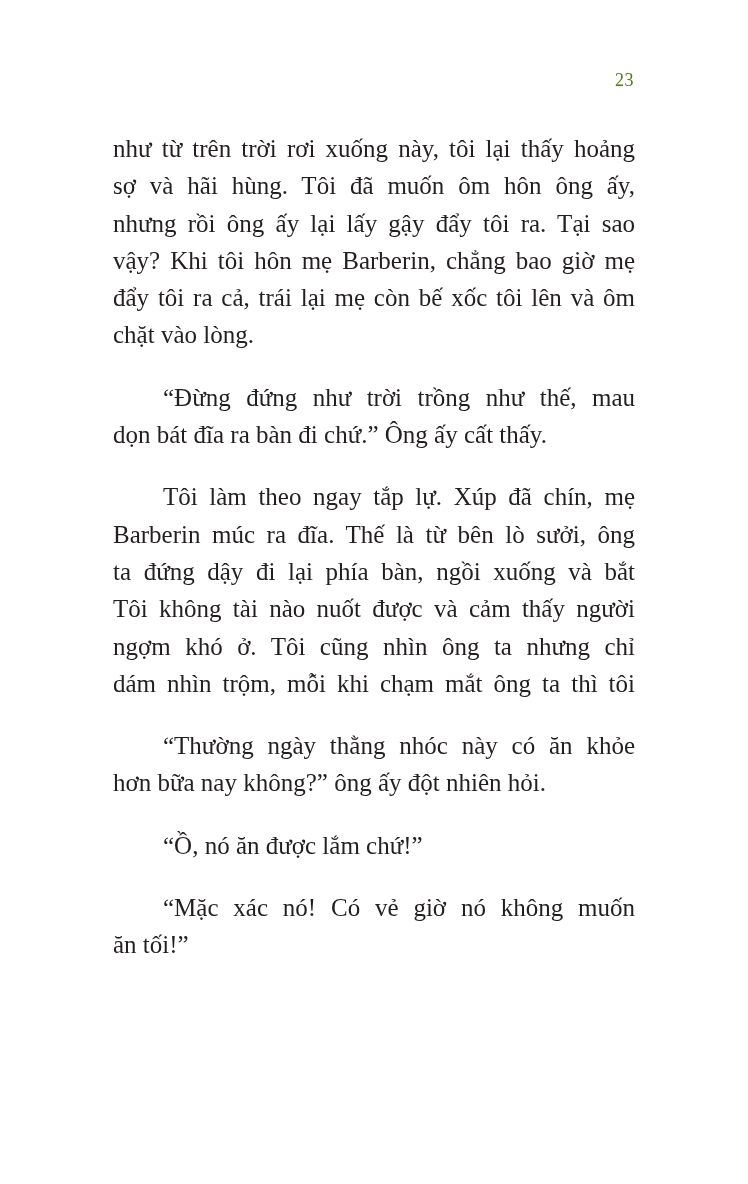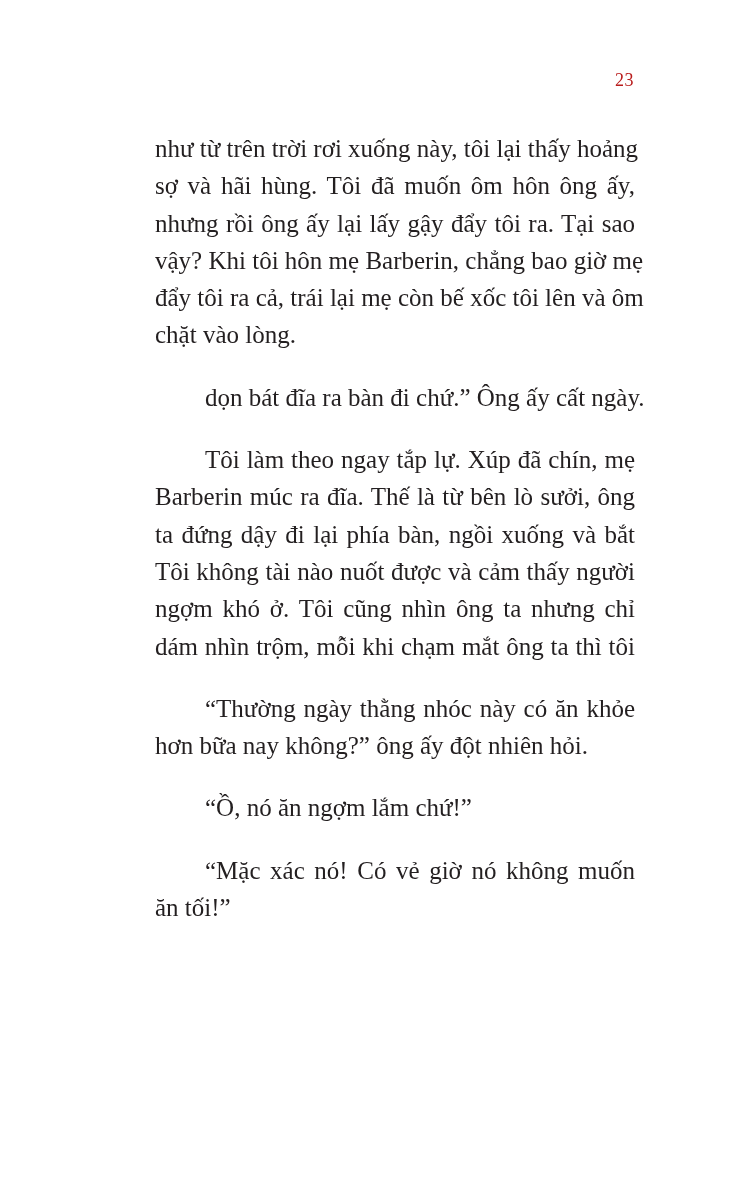--- a/index.html
+++ b/index.html
@@ -13,21 +13,21 @@
       position: relative;
       overflow: hidden;
       font-family: "Liberation Serif", "DejaVu Serif", serif;
       color: #231f20;
     }
     .page-number {
       position: absolute;
       top: 70px;
       right: 114px;
       font-size: 18px;
-      color: #b91c1c;
+      color: #4d7c0f;
       letter-spacing: 0.5px;
     }
     .text-block {
       position: absolute;
       left: 113px;
       top: 130px;
       width: 522px;
       font-size: 25px;
       line-height: 37.3px;
     }
@@ -38,21 +38,20 @@
       hyphens: none;
     }
     .para.indent {
       text-indent: 50px;
     }
     .line {
       display: block;
       text-align: justify;
       text-align-last: justify;
       white-space: nowrap;
-      margin-left: 42px;
     }
     .line.last {
       text-align-last: left;
     }
     .para.indent .line:first-child {
       padding-left: 50px;
     }
     .para.indent {
       text-indent: 0;
     }
@@ -65,34 +64,35 @@
 <div class="text-block">
   <p class="para">
     <span class="line">như từ trên trời rơi xuống này, tôi lại thấy hoảng</span>
     <span class="line">sợ và hãi hùng. Tôi đã muốn ôm hôn ông ấy,</span>
     <span class="line">nhưng rồi ông ấy lại lấy gậy đẩy tôi ra. Tại sao</span>
     <span class="line">vậy? Khi tôi hôn mẹ Barberin, chẳng bao giờ mẹ</span>
     <span class="line">đẩy tôi ra cả, trái lại mẹ còn bế xốc tôi lên và ôm</span>
     <span class="line last">chặt vào lòng.</span>
   </p>
   <p class="para indent">
-    <span class="line last">dọn bát đĩa ra bàn đi chứ.” Ông ấy cất ngày.</span>
+    <span class="line">“Đừng đứng như trời trồng như thế, mau</span>
+    <span class="line last">dọn bát đĩa ra bàn đi chứ.” Ông ấy cất thấy.</span>
   </p>
   <p class="para indent">
     <span class="line">Tôi làm theo ngay tắp lự. Xúp đã chín, mẹ</span>
     <span class="line">Barberin múc ra đĩa. Thế là từ bên lò sưởi, ông</span>
     <span class="line">ta đứng dậy đi lại phía bàn, ngồi xuống và bắt</span>
     <span class="line">Tôi không tài nào nuốt được và cảm thấy người</span>
     <span class="line">ngợm khó ở. Tôi cũng nhìn ông ta nhưng chỉ</span>
     <span class="line">dám nhìn trộm, mỗi khi chạm mắt ông ta thì tôi</span>
   </p>
   <p class="para indent">
     <span class="line">“Thường ngày thằng nhóc này có ăn khỏe</span>
     <span class="line last">hơn bữa nay không?” ông ấy đột nhiên hỏi.</span>
   </p>
   <p class="para indent">
-    <span class="line last">“Ồ, nó ăn ngợm lắm chứ!”</span>
+    <span class="line last">“Ồ, nó ăn được lắm chứ!”</span>
   </p>
   <p class="para indent">
     <span class="line">“Mặc xác nó! Có vẻ giờ nó không muốn</span>
     <span class="line last">ăn tối!”</span>
   </p>
 </div>
 
 </body></html>

